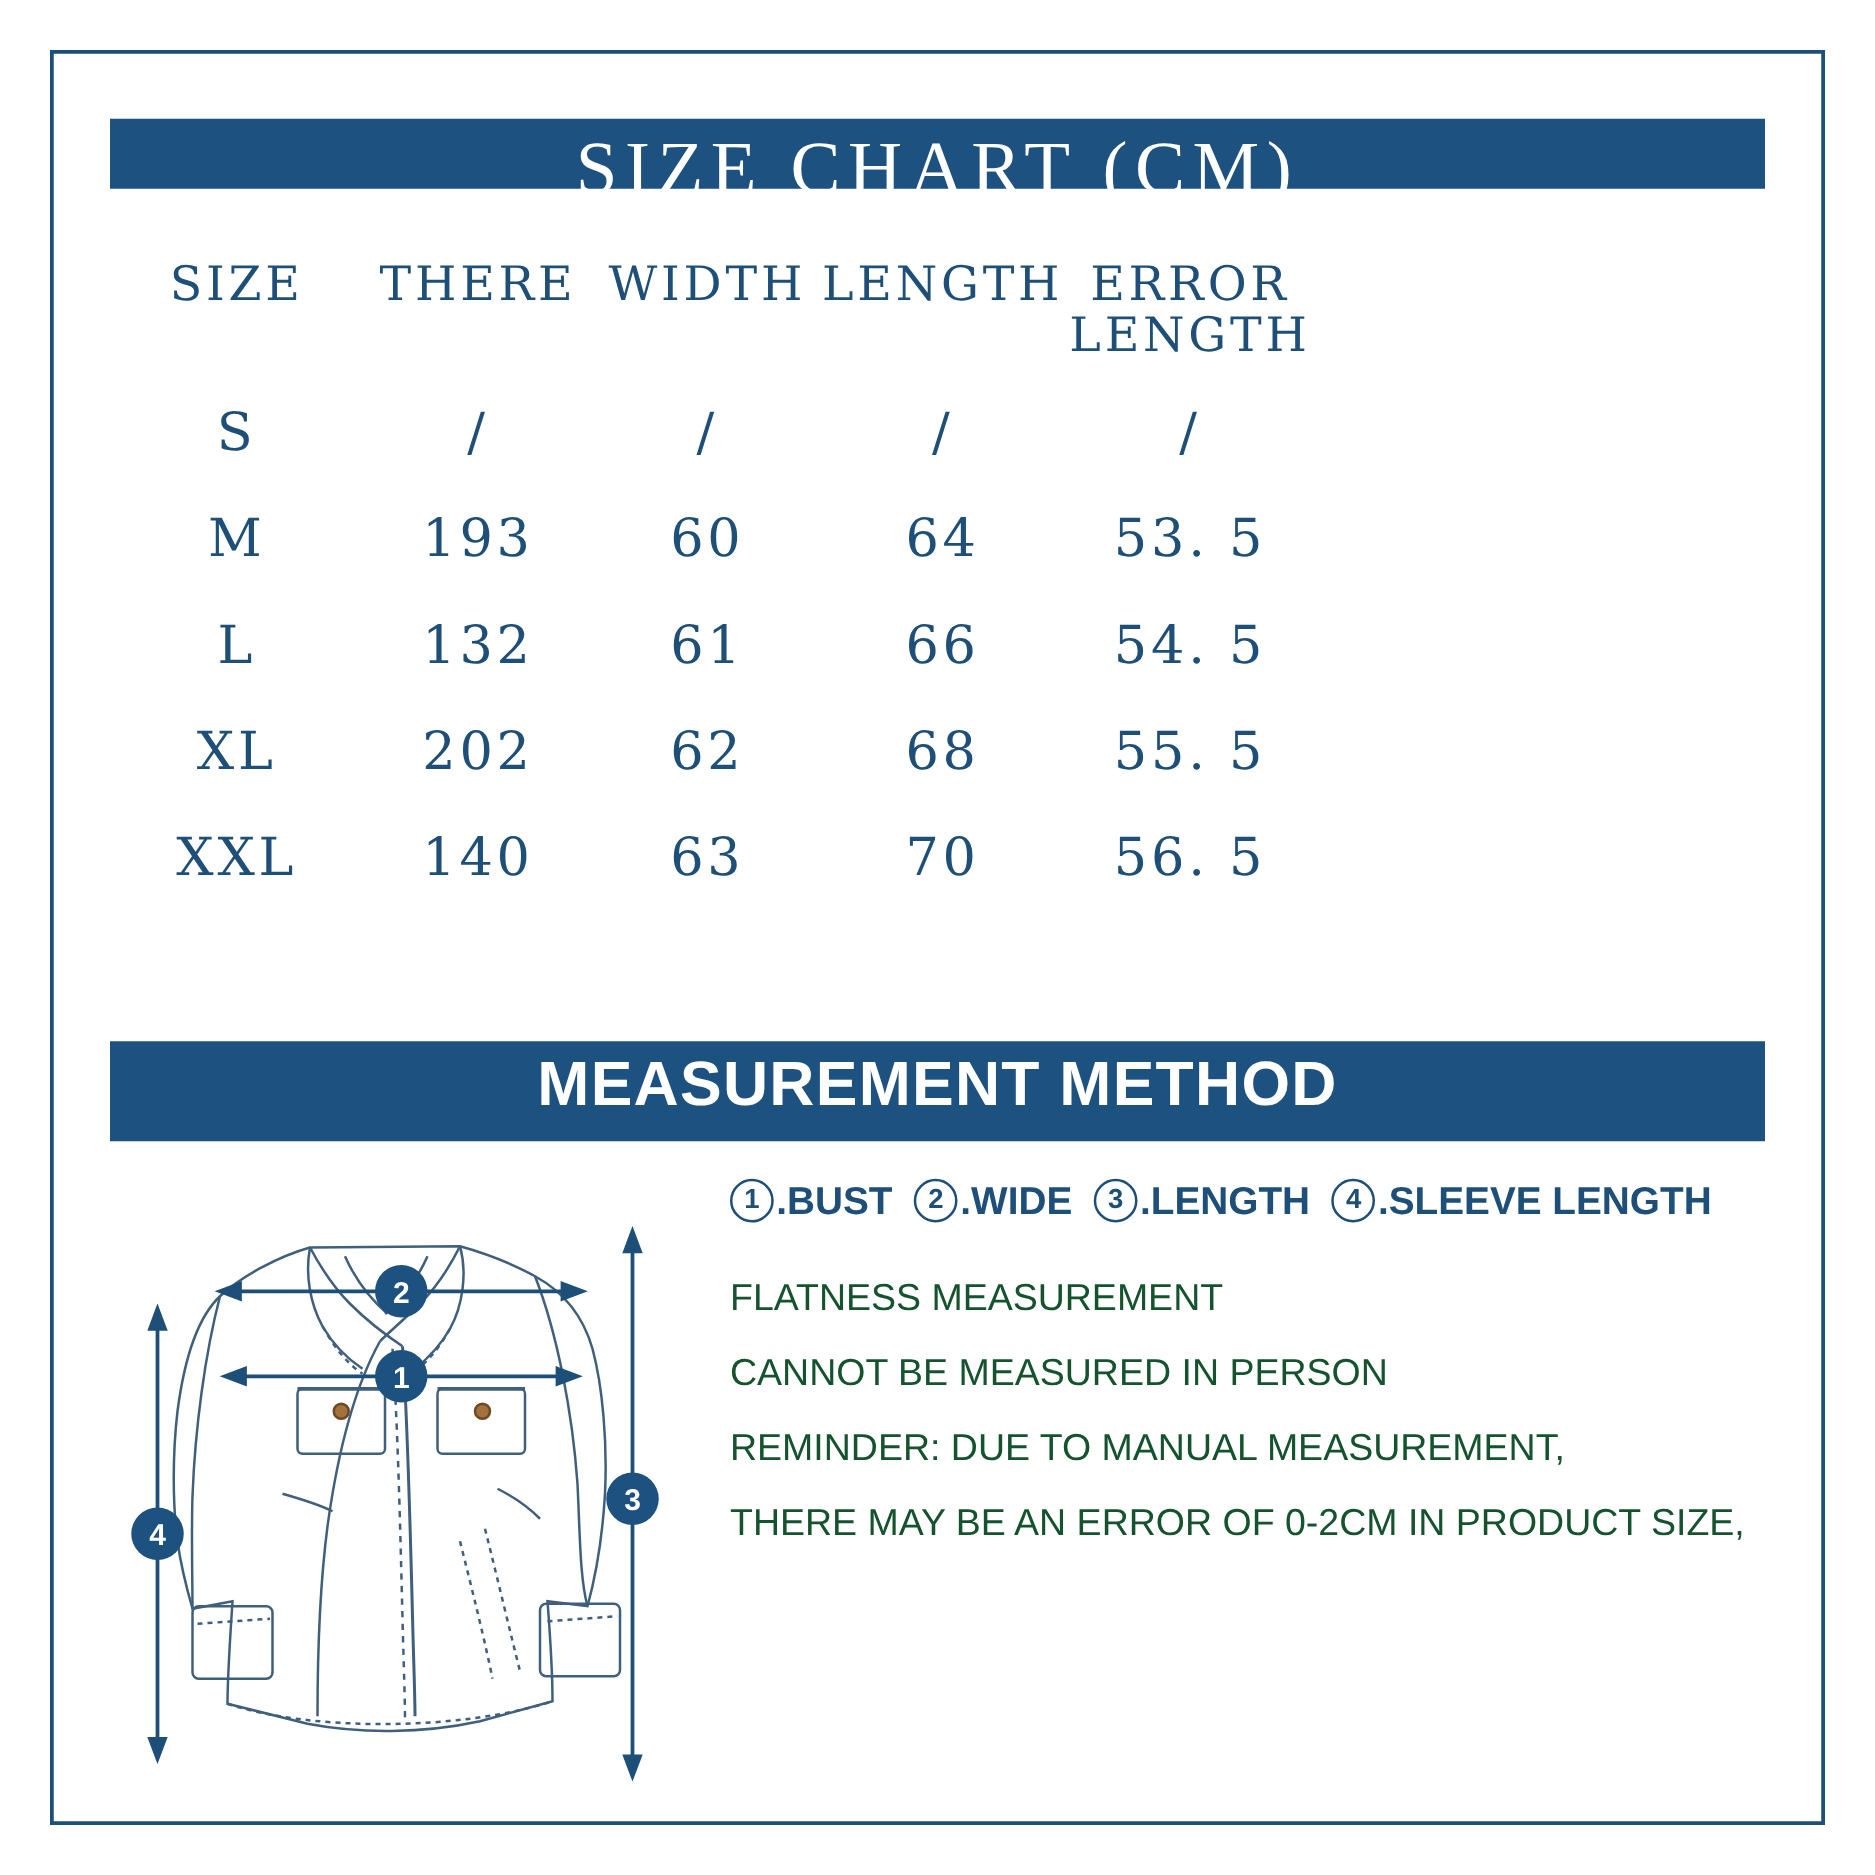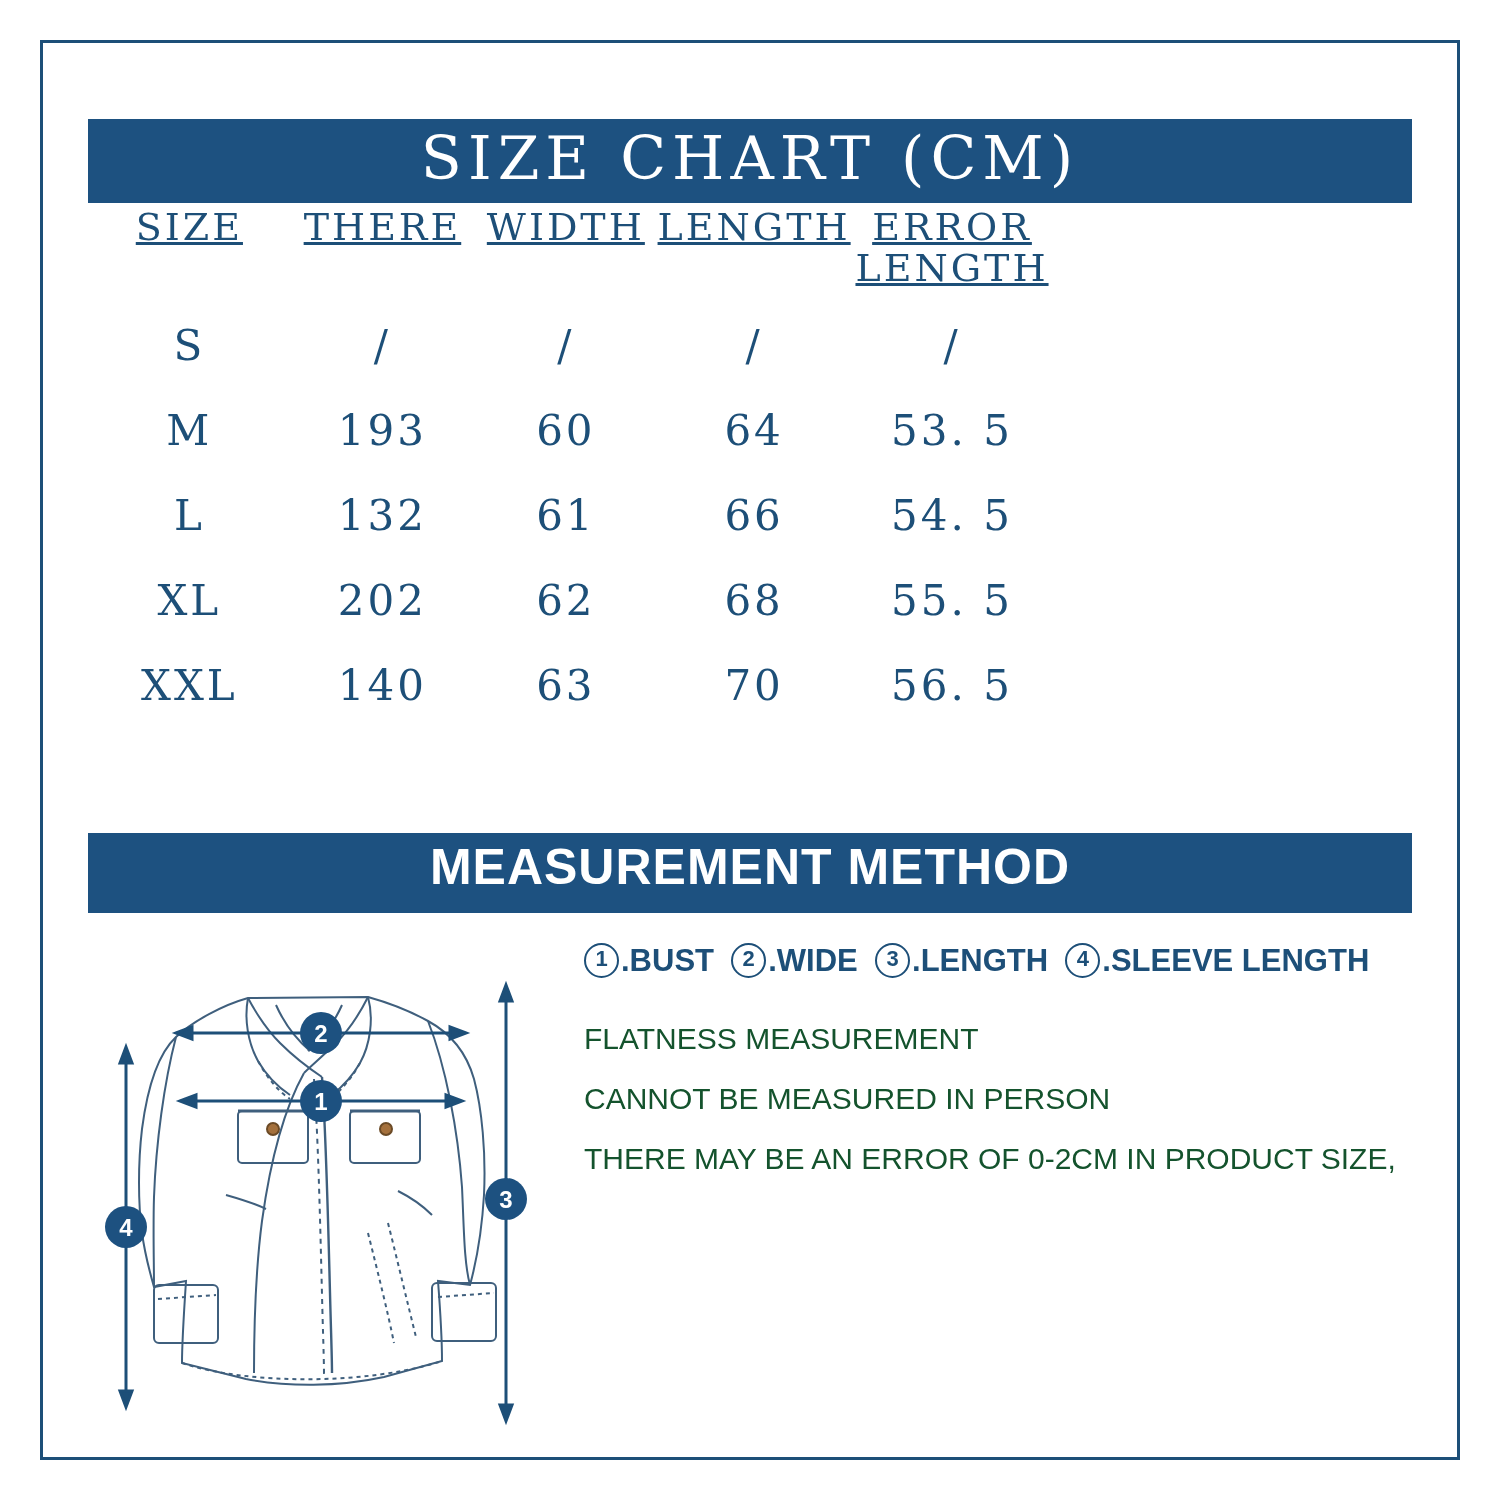--- a/index.html
+++ b/index.html
@@ -36,24 +36,25 @@
     background: #1d5180;
     color: #ffffff;
     text-align: center;
     font-family: "DejaVu Serif", serif;
     letter-spacing: 6px;
   }
   .banner-size {
     position: absolute;
     left: 45px;
     right: 45px;
-    top: 76px;
-    height: 84px;
+    top: 52px;
+    height: 56px;
     line-height: 78px;
     font-size: 60px;
+    font-family: Liberation Serif, serif;
   }
   .banner-method {
     position: absolute;
     left: 45px;
     right: 45px;
     top: 790px;
     height: 80px;
     line-height: 68px;
     font-size: 50px;
     font-family: "Liberation Sans", sans-serif;
@@ -70,21 +71,20 @@
     font-family: "DejaVu Serif", serif;
     color: #1d4f78;
   }
   table.size-table th {
     font-weight: normal;
     font-size: 38px;
     letter-spacing: 3px;
     line-height: 1.08;
     padding: 4px 0 14px 0;
     vertical-align: top;
-    text-decoration: underline;
   }
   table.size-table td {
     font-size: 42px;
     text-align: center;
     letter-spacing: 3px;
     padding: 18px 0;
   }
   table.size-table col.c-size   { width: 21%; }
   table.size-table col.c-bust   { width: 19%; }
   table.size-table col.c-width  { width: 19%; }
@@ -299,18 +299,19 @@
       <div class="method-text">
         <div class="legend-line">
           <span class="circ">1</span><span>.BUST</span>
           &nbsp;<span class="circ">2</span><span>.WIDE</span>
           &nbsp;<span class="circ">3</span><span>.LENGTH</span>
           &nbsp;<span class="circ">4</span><span>.SLEEVE LENGTH</span>
         </div>
 
         <div class="note-line">FLATNESS MEASUREMENT</div>
         <div class="note-line">CANNOT BE MEASURED IN PERSON</div>
+        <div class="note-line">REMINDER: DUE TO MANUAL MEASUREMENT,</div>
         <div class="note-line">THERE MAY BE AN ERROR OF 0-2CM IN PRODUCT SIZE,</div>
       </div>
 
     </div>
   </div>
 </div>
 
 </body></html>

